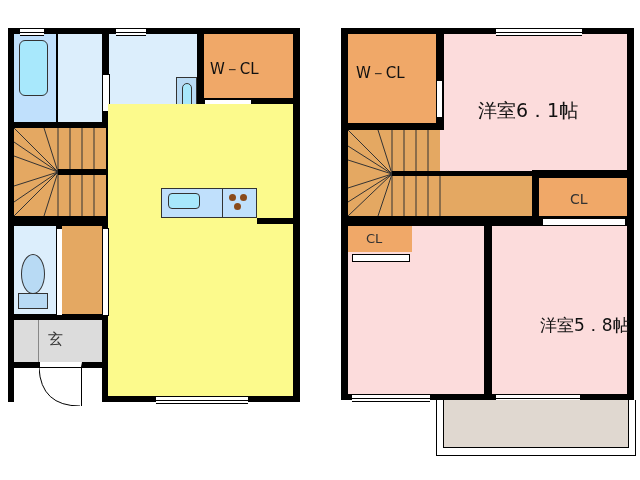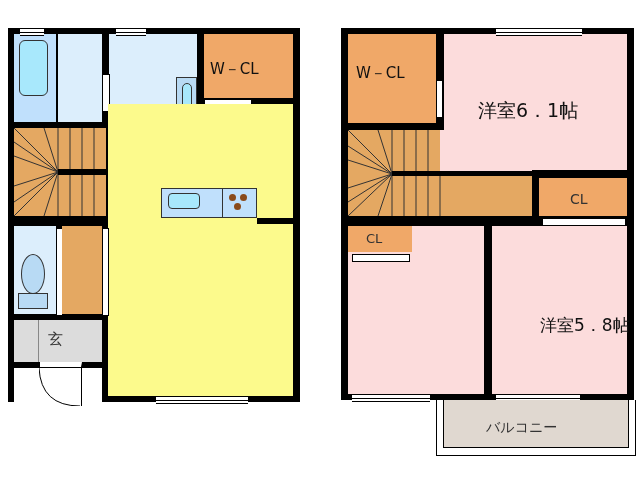--- a/index.html
+++ b/index.html
@@ -127,14 +127,13 @@
   <div class="door" style="left:22px;top:254px;width:56px;height:6px;"></div>
   <div class="win" style="left:22px;top:394px;width:78px;height:6px;"></div>
 
   <div class="abs" style="left:162px;top:226px;width:135px;height:168px;background:#fcdcdc;"></div>
   <div class="lbl" style="left:168px;top:314px;font-size:17px;margin-left:42px;">洋室5．8帖</div>
   <div class="win" style="left:166px;top:394px;width:84px;height:6px;"></div>
 
   <div class="abs" style="left:106px;top:400px;width:200px;height:56px;border:1px solid #000;border-top:none;background:#fff;">
     <div class="abs" style="left:6px;top:0;width:186px;height:48px;background:#e0d8d0;border:1px solid #000;border-top:none;"></div>
   </div>
-  <div class="sm" style="left:156px;top:419px;font-size:14px;">バルコニー</div>
 </div>
 
 </body></html>

